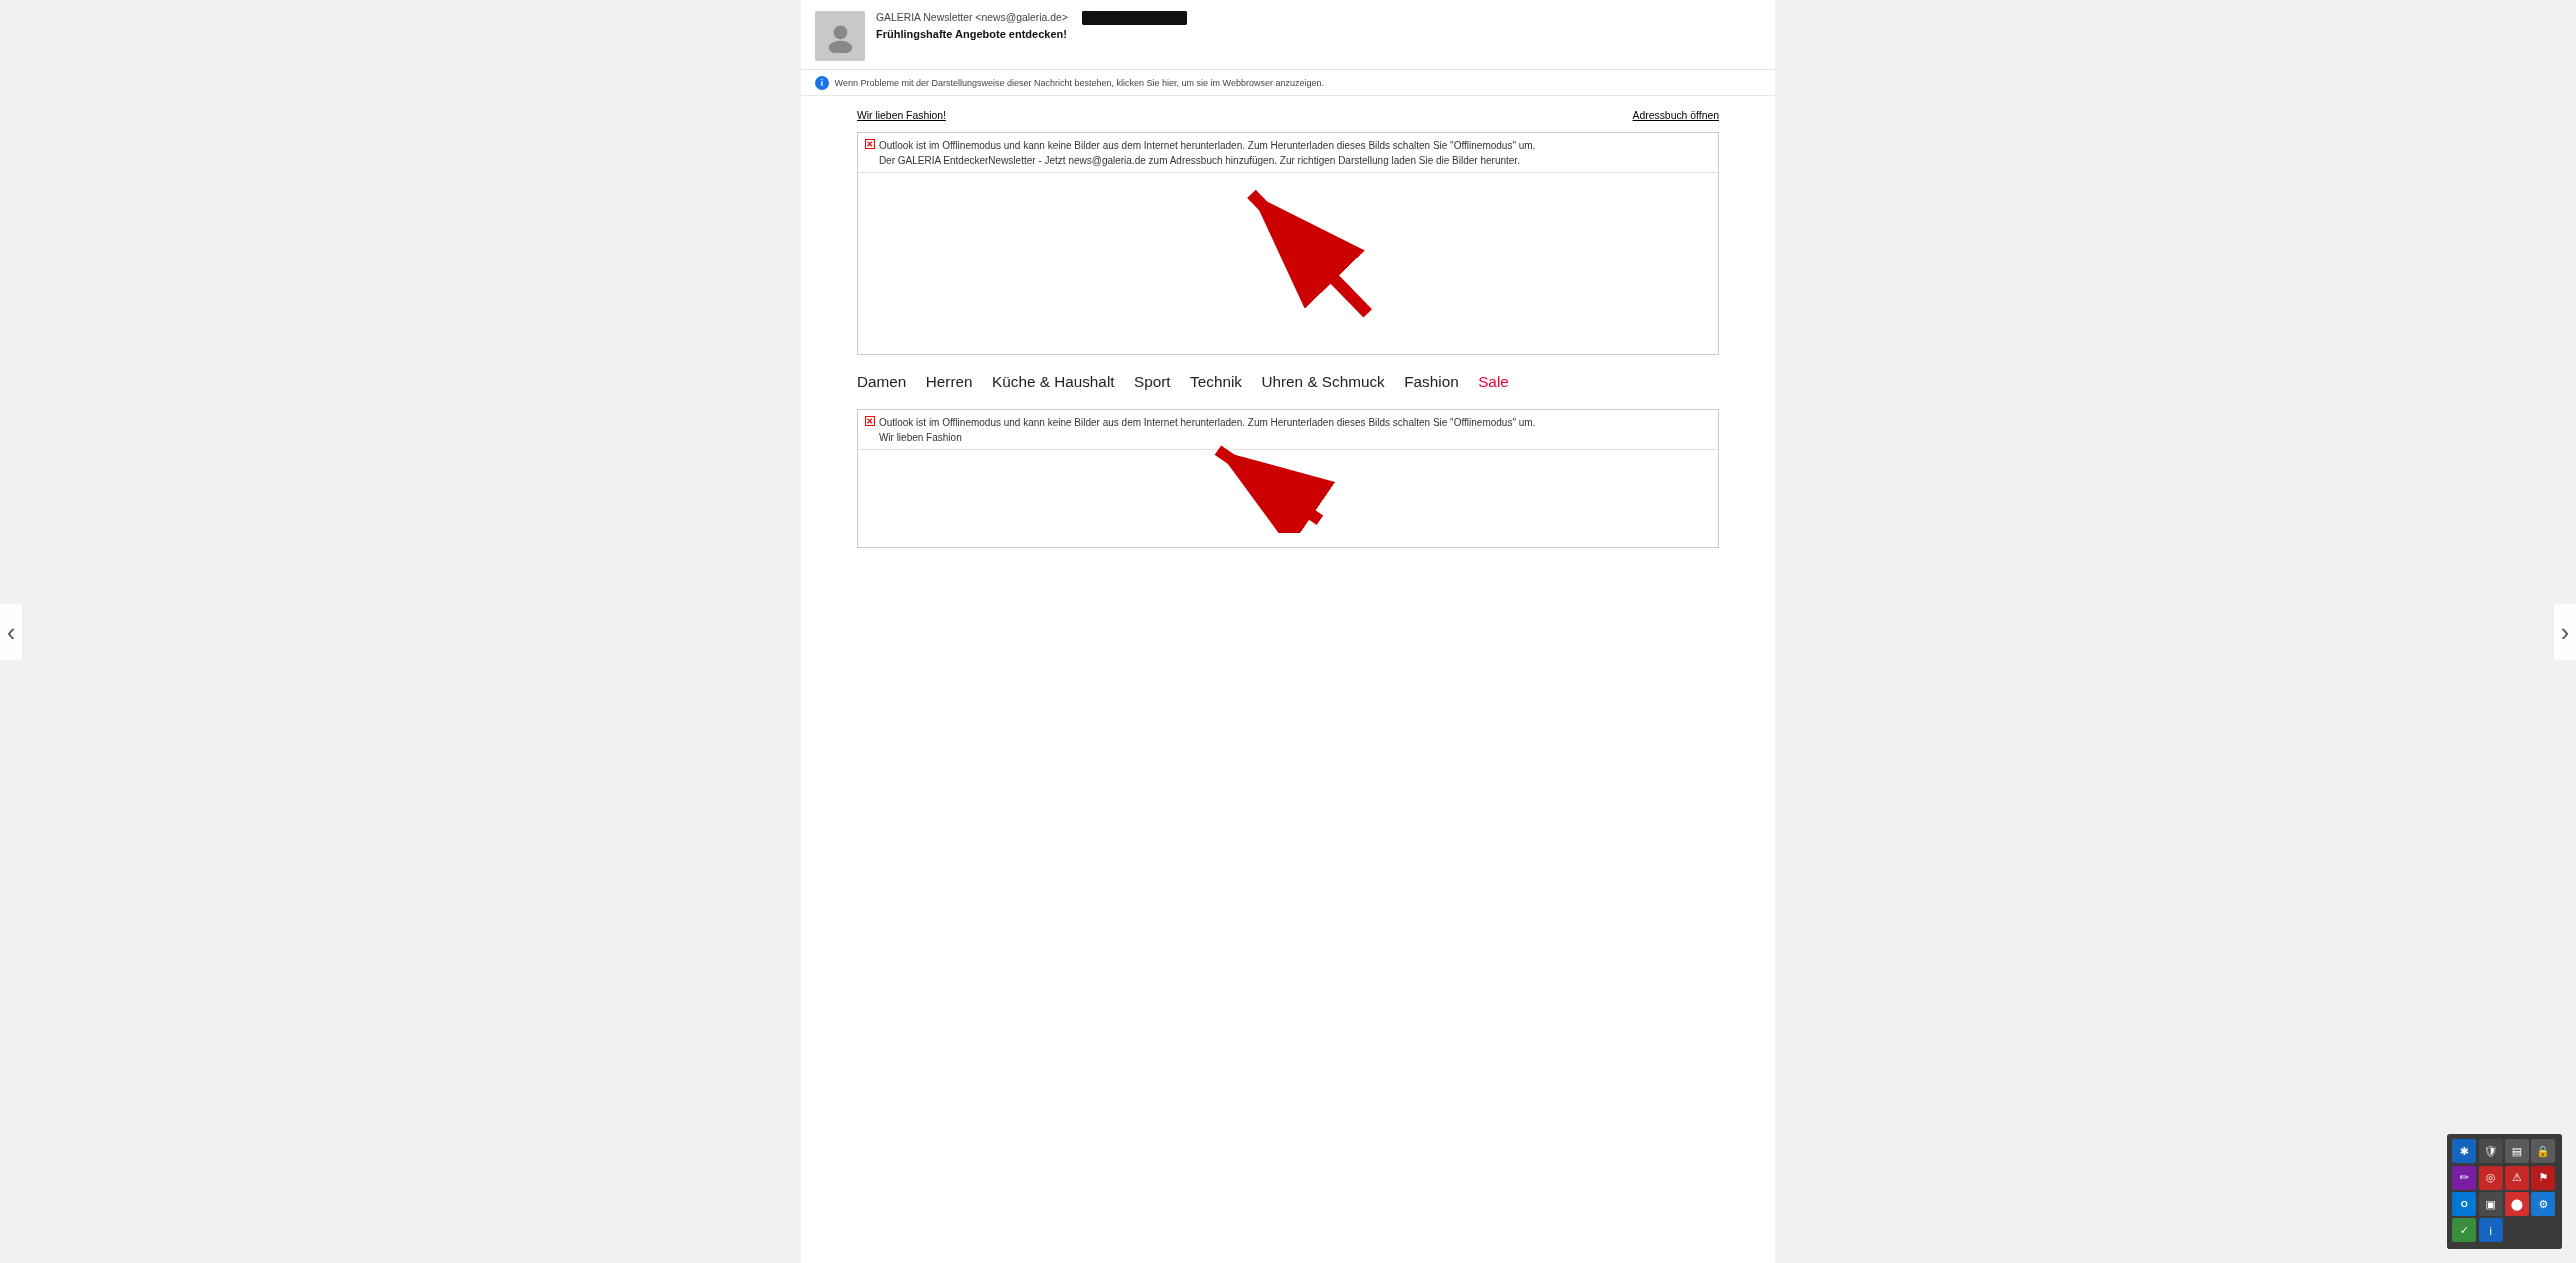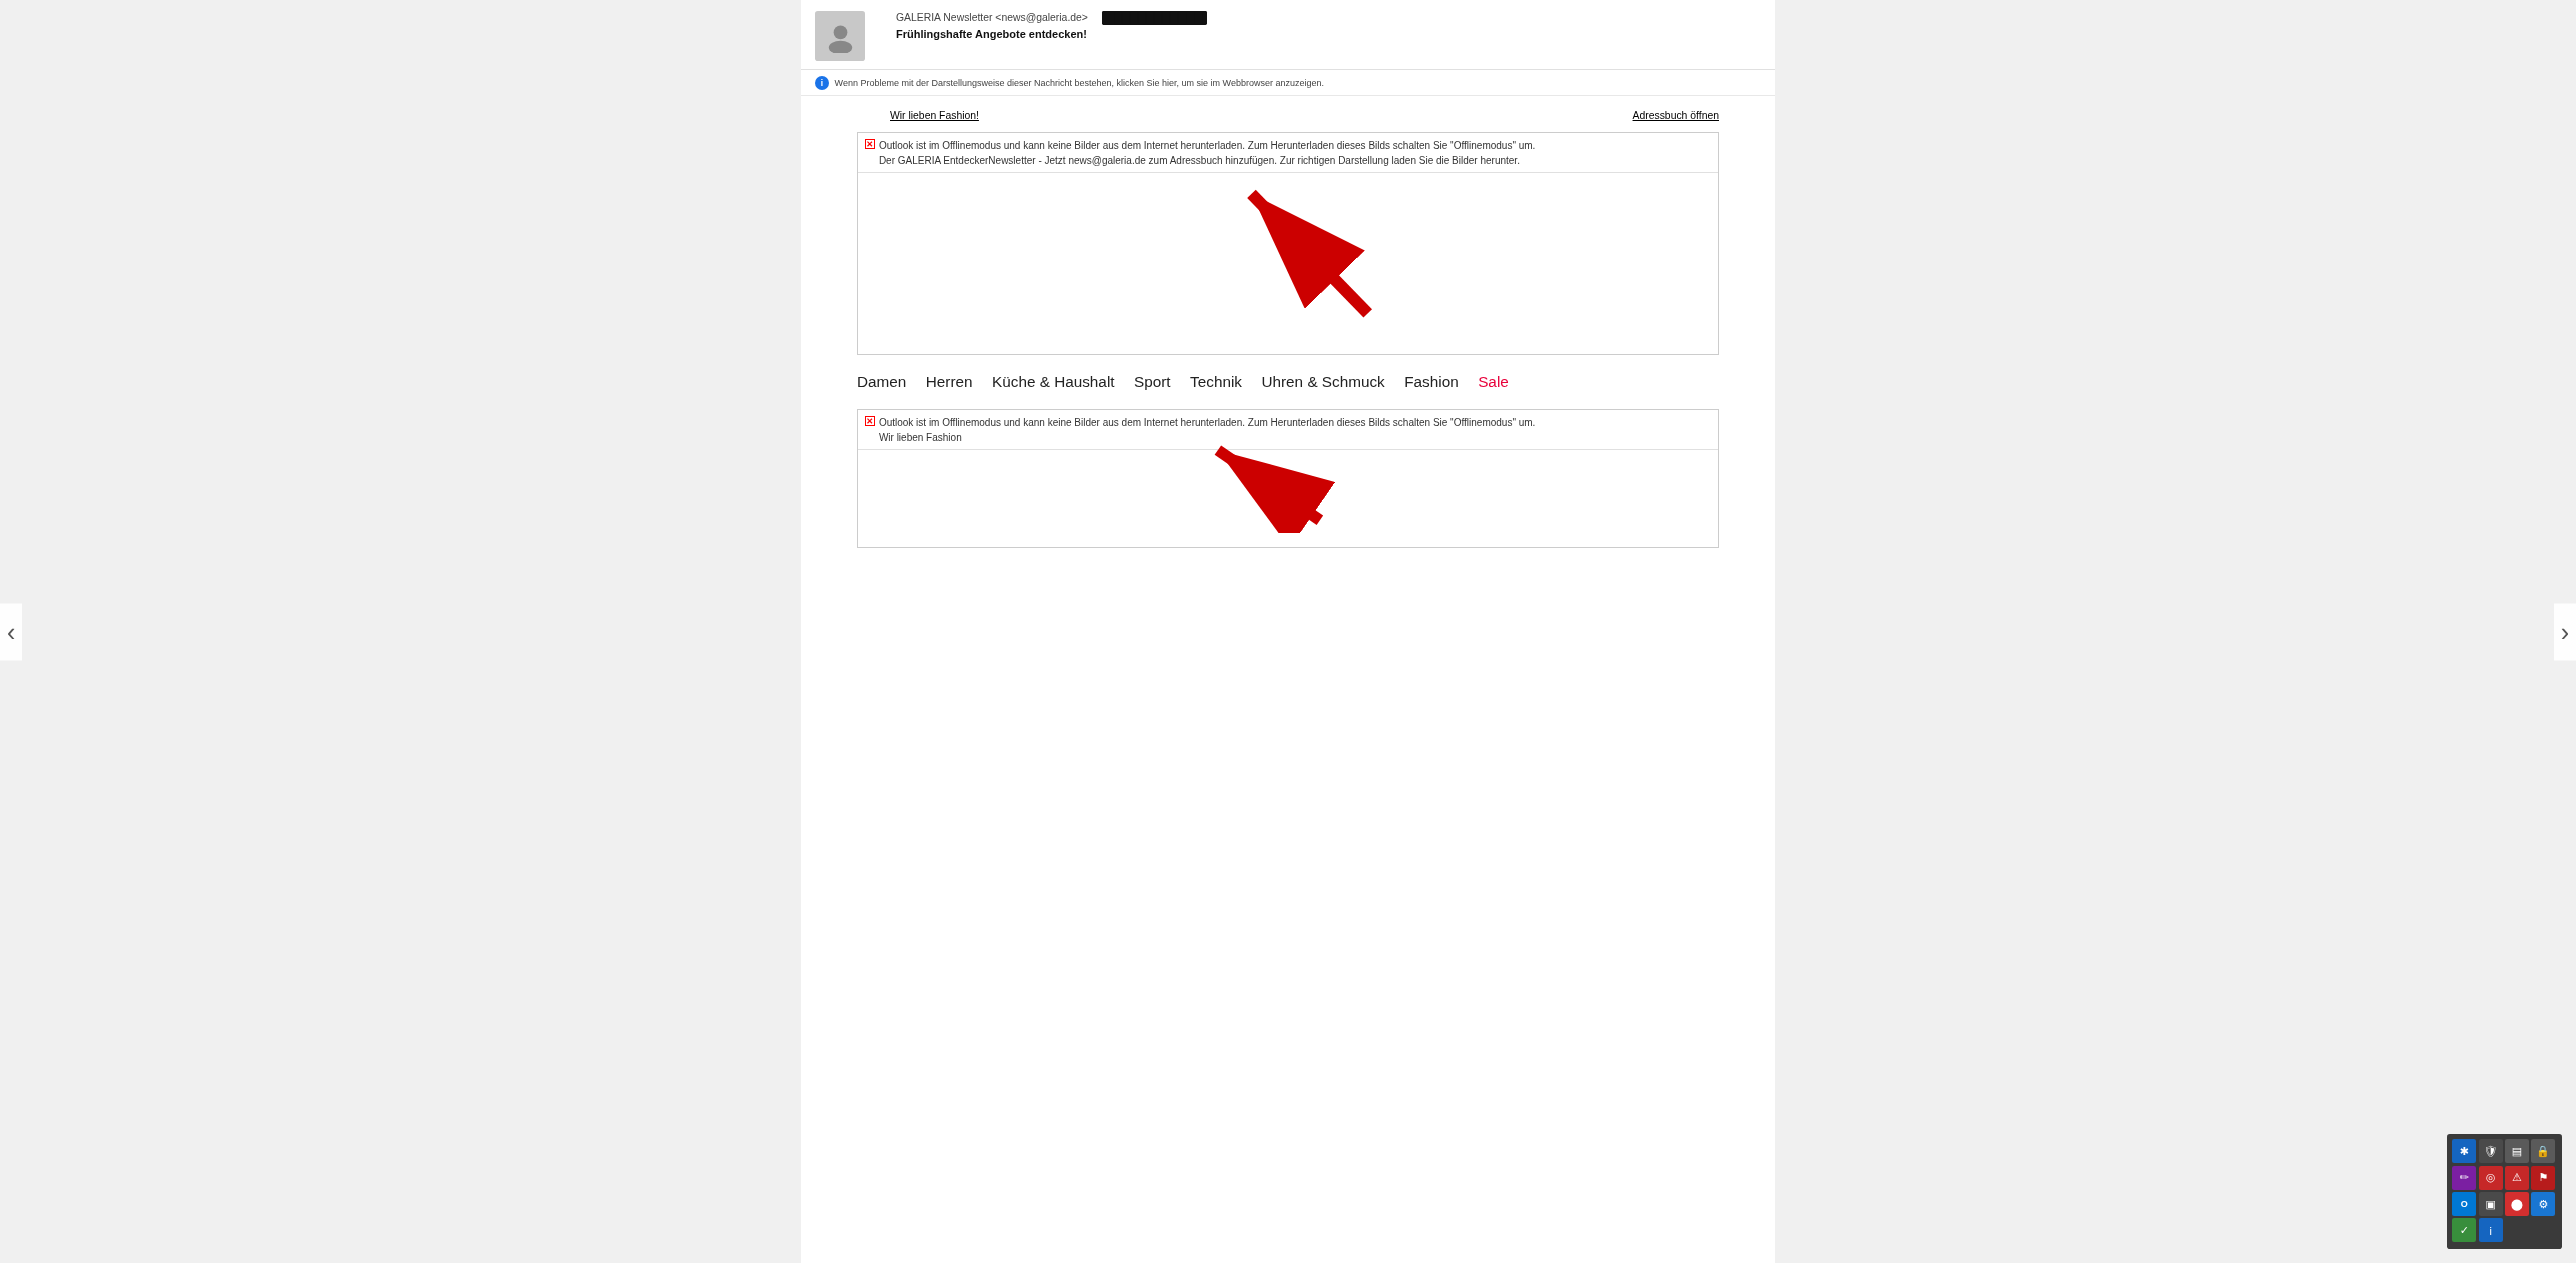--- a/index.html
+++ b/index.html
@@ -40,21 +40,20 @@
       flex-shrink: 0;
     }
 
     .avatar-icon {
       width: 33px;
       height: 33px;
     }
 
     .email-meta {
       flex: 1;
-      margin-left: 20px;
     }
 
     .sender-line {
       display: flex;
       align-items: center;
       gap: 14px;
       margin-bottom: 2.8px;
     }
 
     .sender-name {
@@ -122,21 +121,20 @@
     .email-body {
       padding: 14px 56px;
       position: relative;
     }
 
     .email-top-links {
       display: flex;
       justify-content: space-between;
       align-items: flex-start;
       margin-bottom: 11px;
-      margin-left: 33px;
     }
 
     .email-top-link {
       font-size: 10.4px;
       color: #000;
       text-decoration: underline;
       cursor: pointer;
     }
 
     

